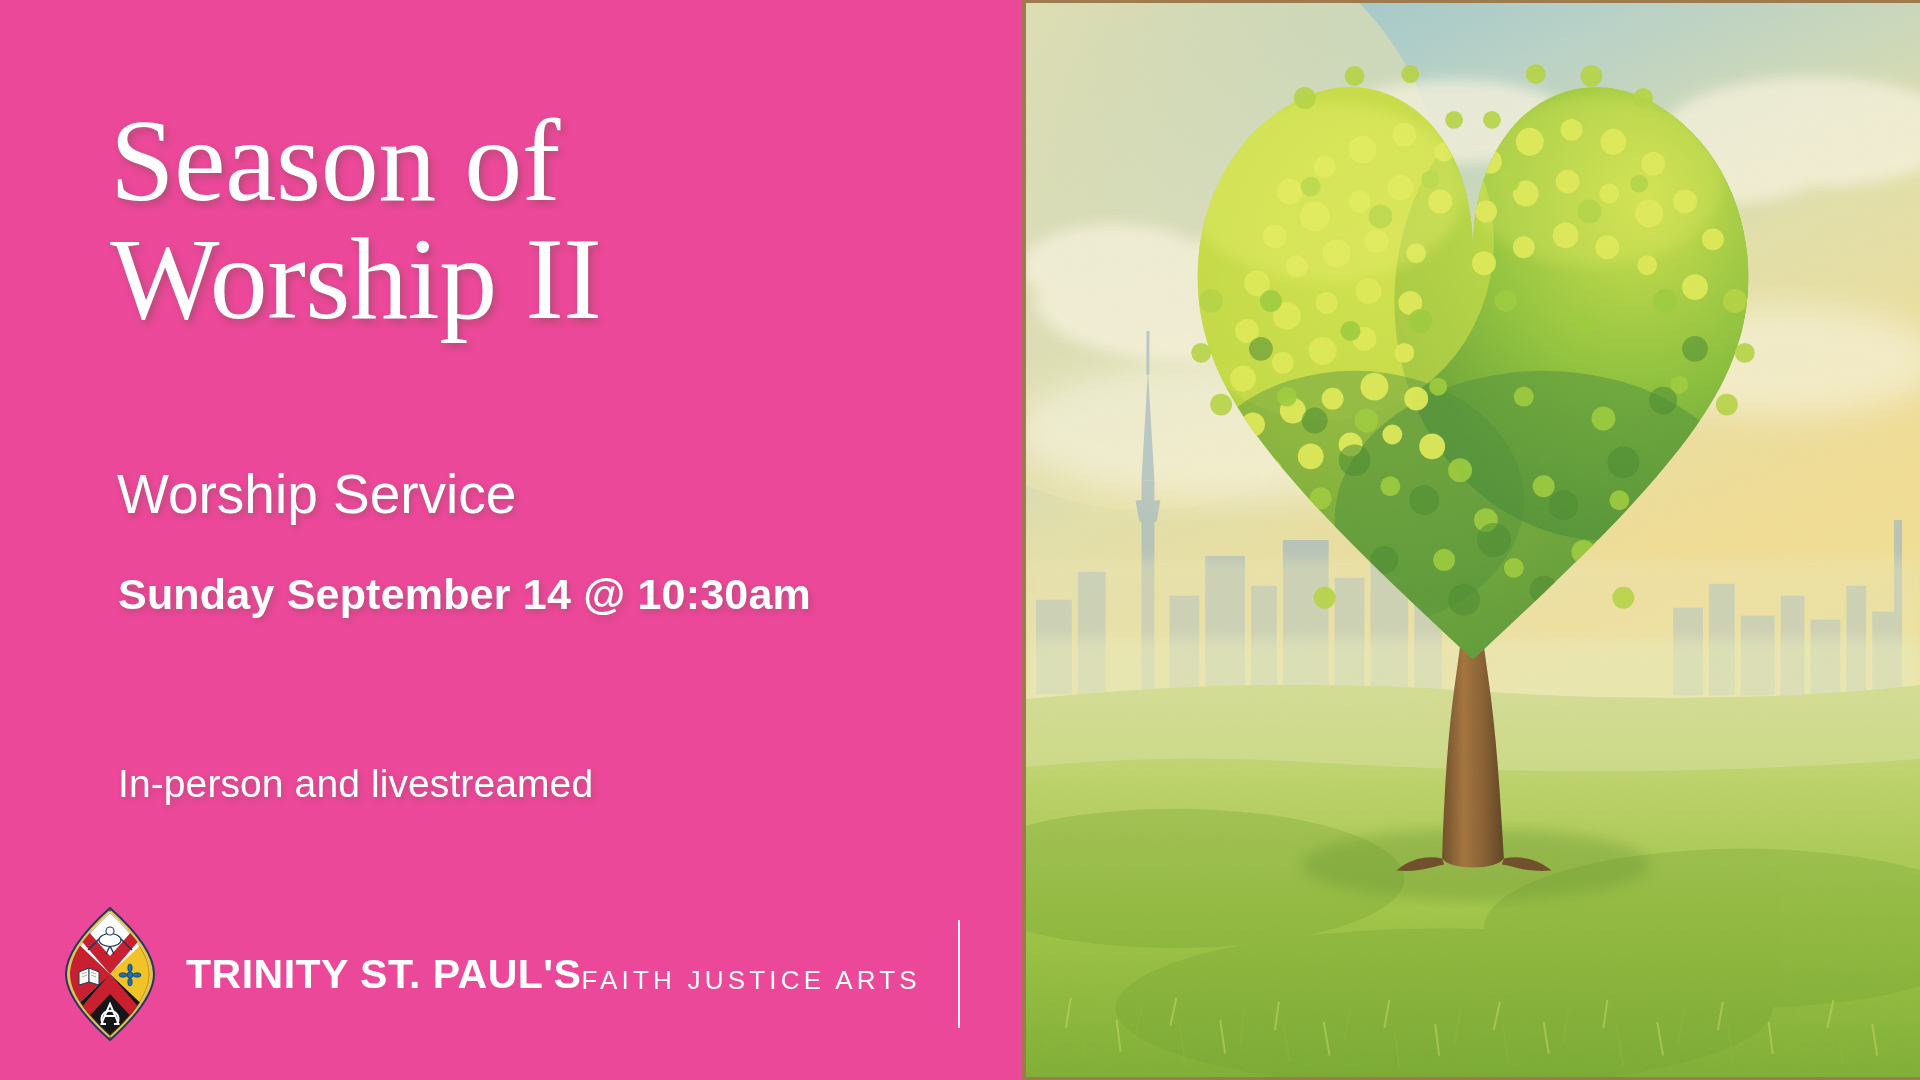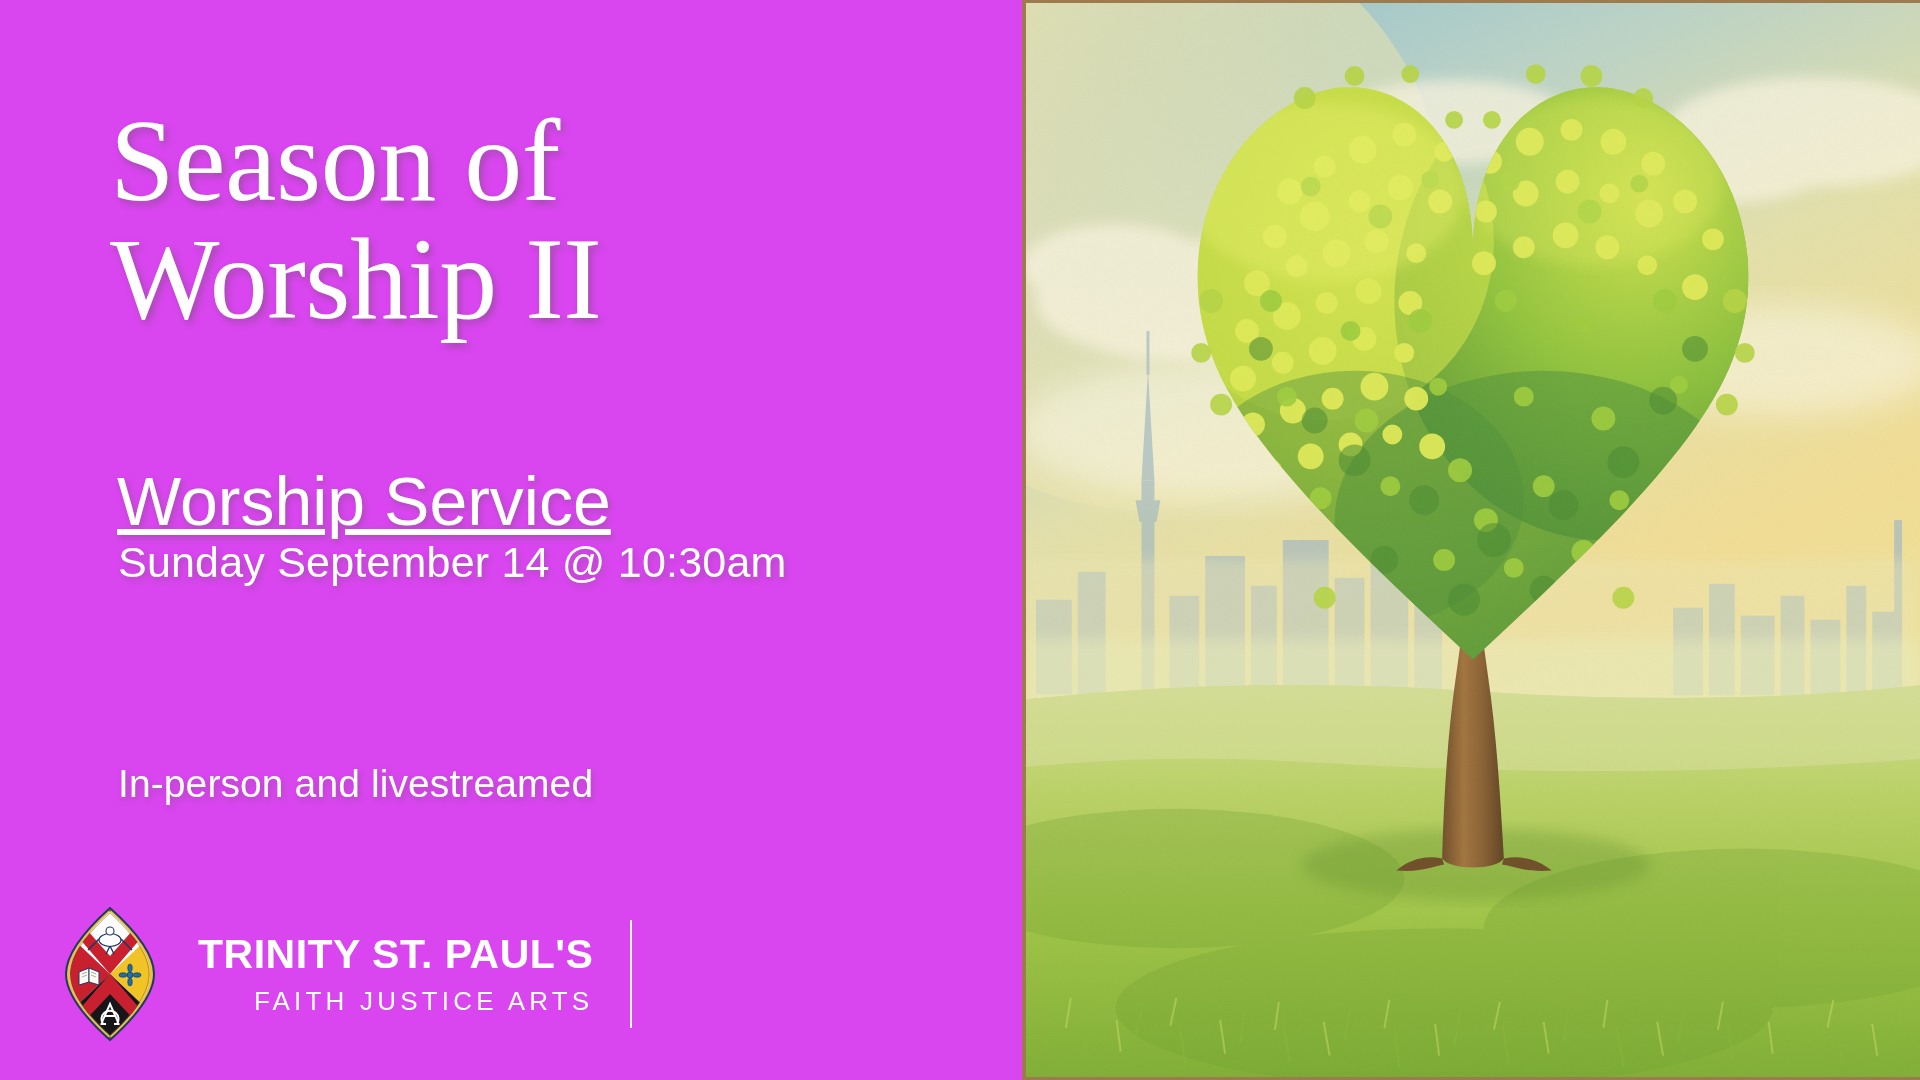--- a/index.html
+++ b/index.html
@@ -20,21 +20,21 @@
     background: #a2bb95;
     overflow: hidden;
   }
 
   
   .left-panel {
     position: absolute;
     left: 0; top: 0;
     width: 1022px;
     height: 1080px;
-    background: #d946ef;
+    background: #ec4899;
     box-sizing: border-box;
     padding: 0 0 0 118px;
   }
 
   .headline {
     position: absolute;
     left: 110px;
     top: 102px;
     width: 820px;
     font-family: "Liberation Serif", "DejaVu Serif", serif;
@@ -44,35 +44,34 @@
     color: #ffffff;
     letter-spacing: -0.5px;
     text-shadow: 3px 4px 7px rgba(60,85,50,0.33);
   }
   .headline .line { display: block; white-space: nowrap; }
 
   .subhead {
     position: absolute;
     left: 117px;
     top: 462px;
-    font-size: 68px;
+    font-size: 55px;
     font-weight: 300;
     color: #ffffff;
     letter-spacing: 0px;
     white-space: nowrap;
     text-shadow: 2px 3px 6px rgba(60,85,50,0.30);
-    text-decoration: underline;
   }
 
   .datetime {
     position: absolute;
     left: 118px;
-    top: 538px;
+    top: 570px;
     font-size: 43px;
-    font-weight: 400;
+    font-weight: 700;
     color: #ffffff;
     letter-spacing: 0.2px;
     white-space: nowrap;
     text-shadow: 2px 3px 6px rgba(60,85,50,0.28);
   }
 
   .detail-block {
     position: absolute;
     left: 118px;
     top: 709px;
@@ -92,23 +91,23 @@
     bottom: 38px;
     display: flex;
     align-items: center;
   }
   .crest {
     width: 96px;
     height: 136px;
     flex: 0 0 auto;
   }
   .wordmark {
-    margin-left: 40px;
+    margin-left: 28px;
     display: flex;
-    flex-direction: column;
+    flex-direction: row;
     justify-content: center;
   }
   .wordmark-main {
     font-size: 41px;
     font-weight: 700;
     color: #ffffff;
     letter-spacing: 0.5px;
     line-height: 1;
     white-space: nowrap;
   }

